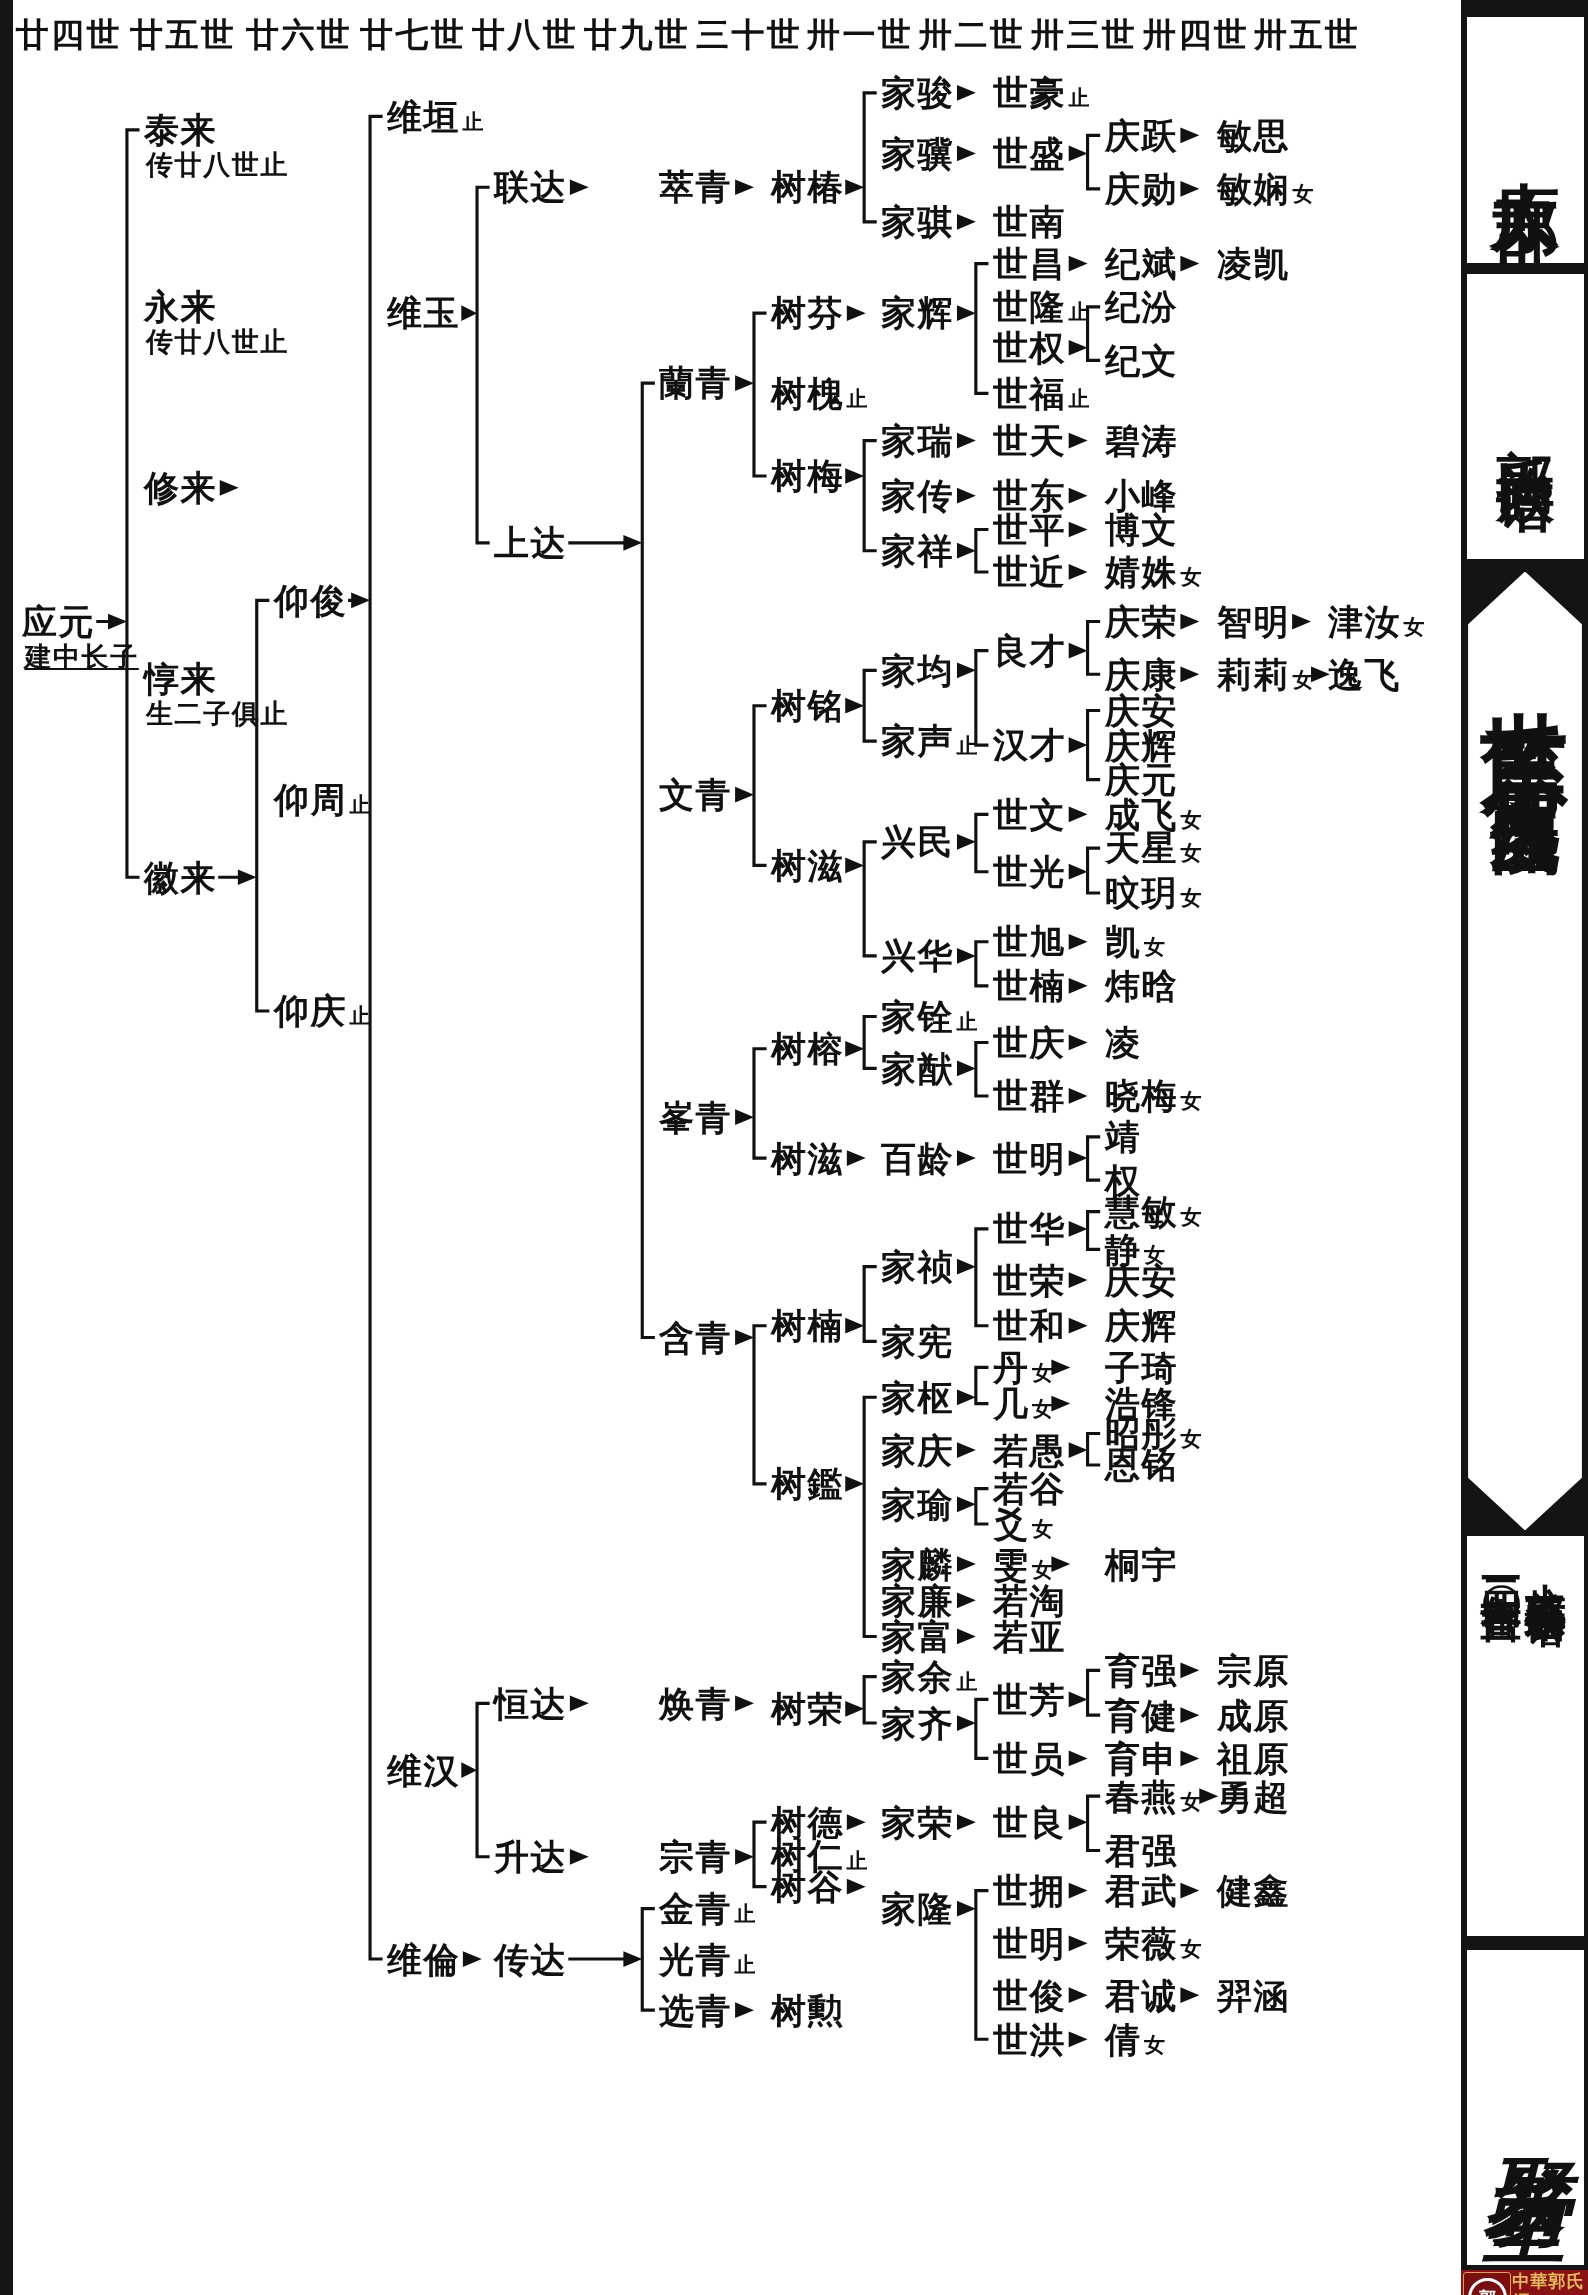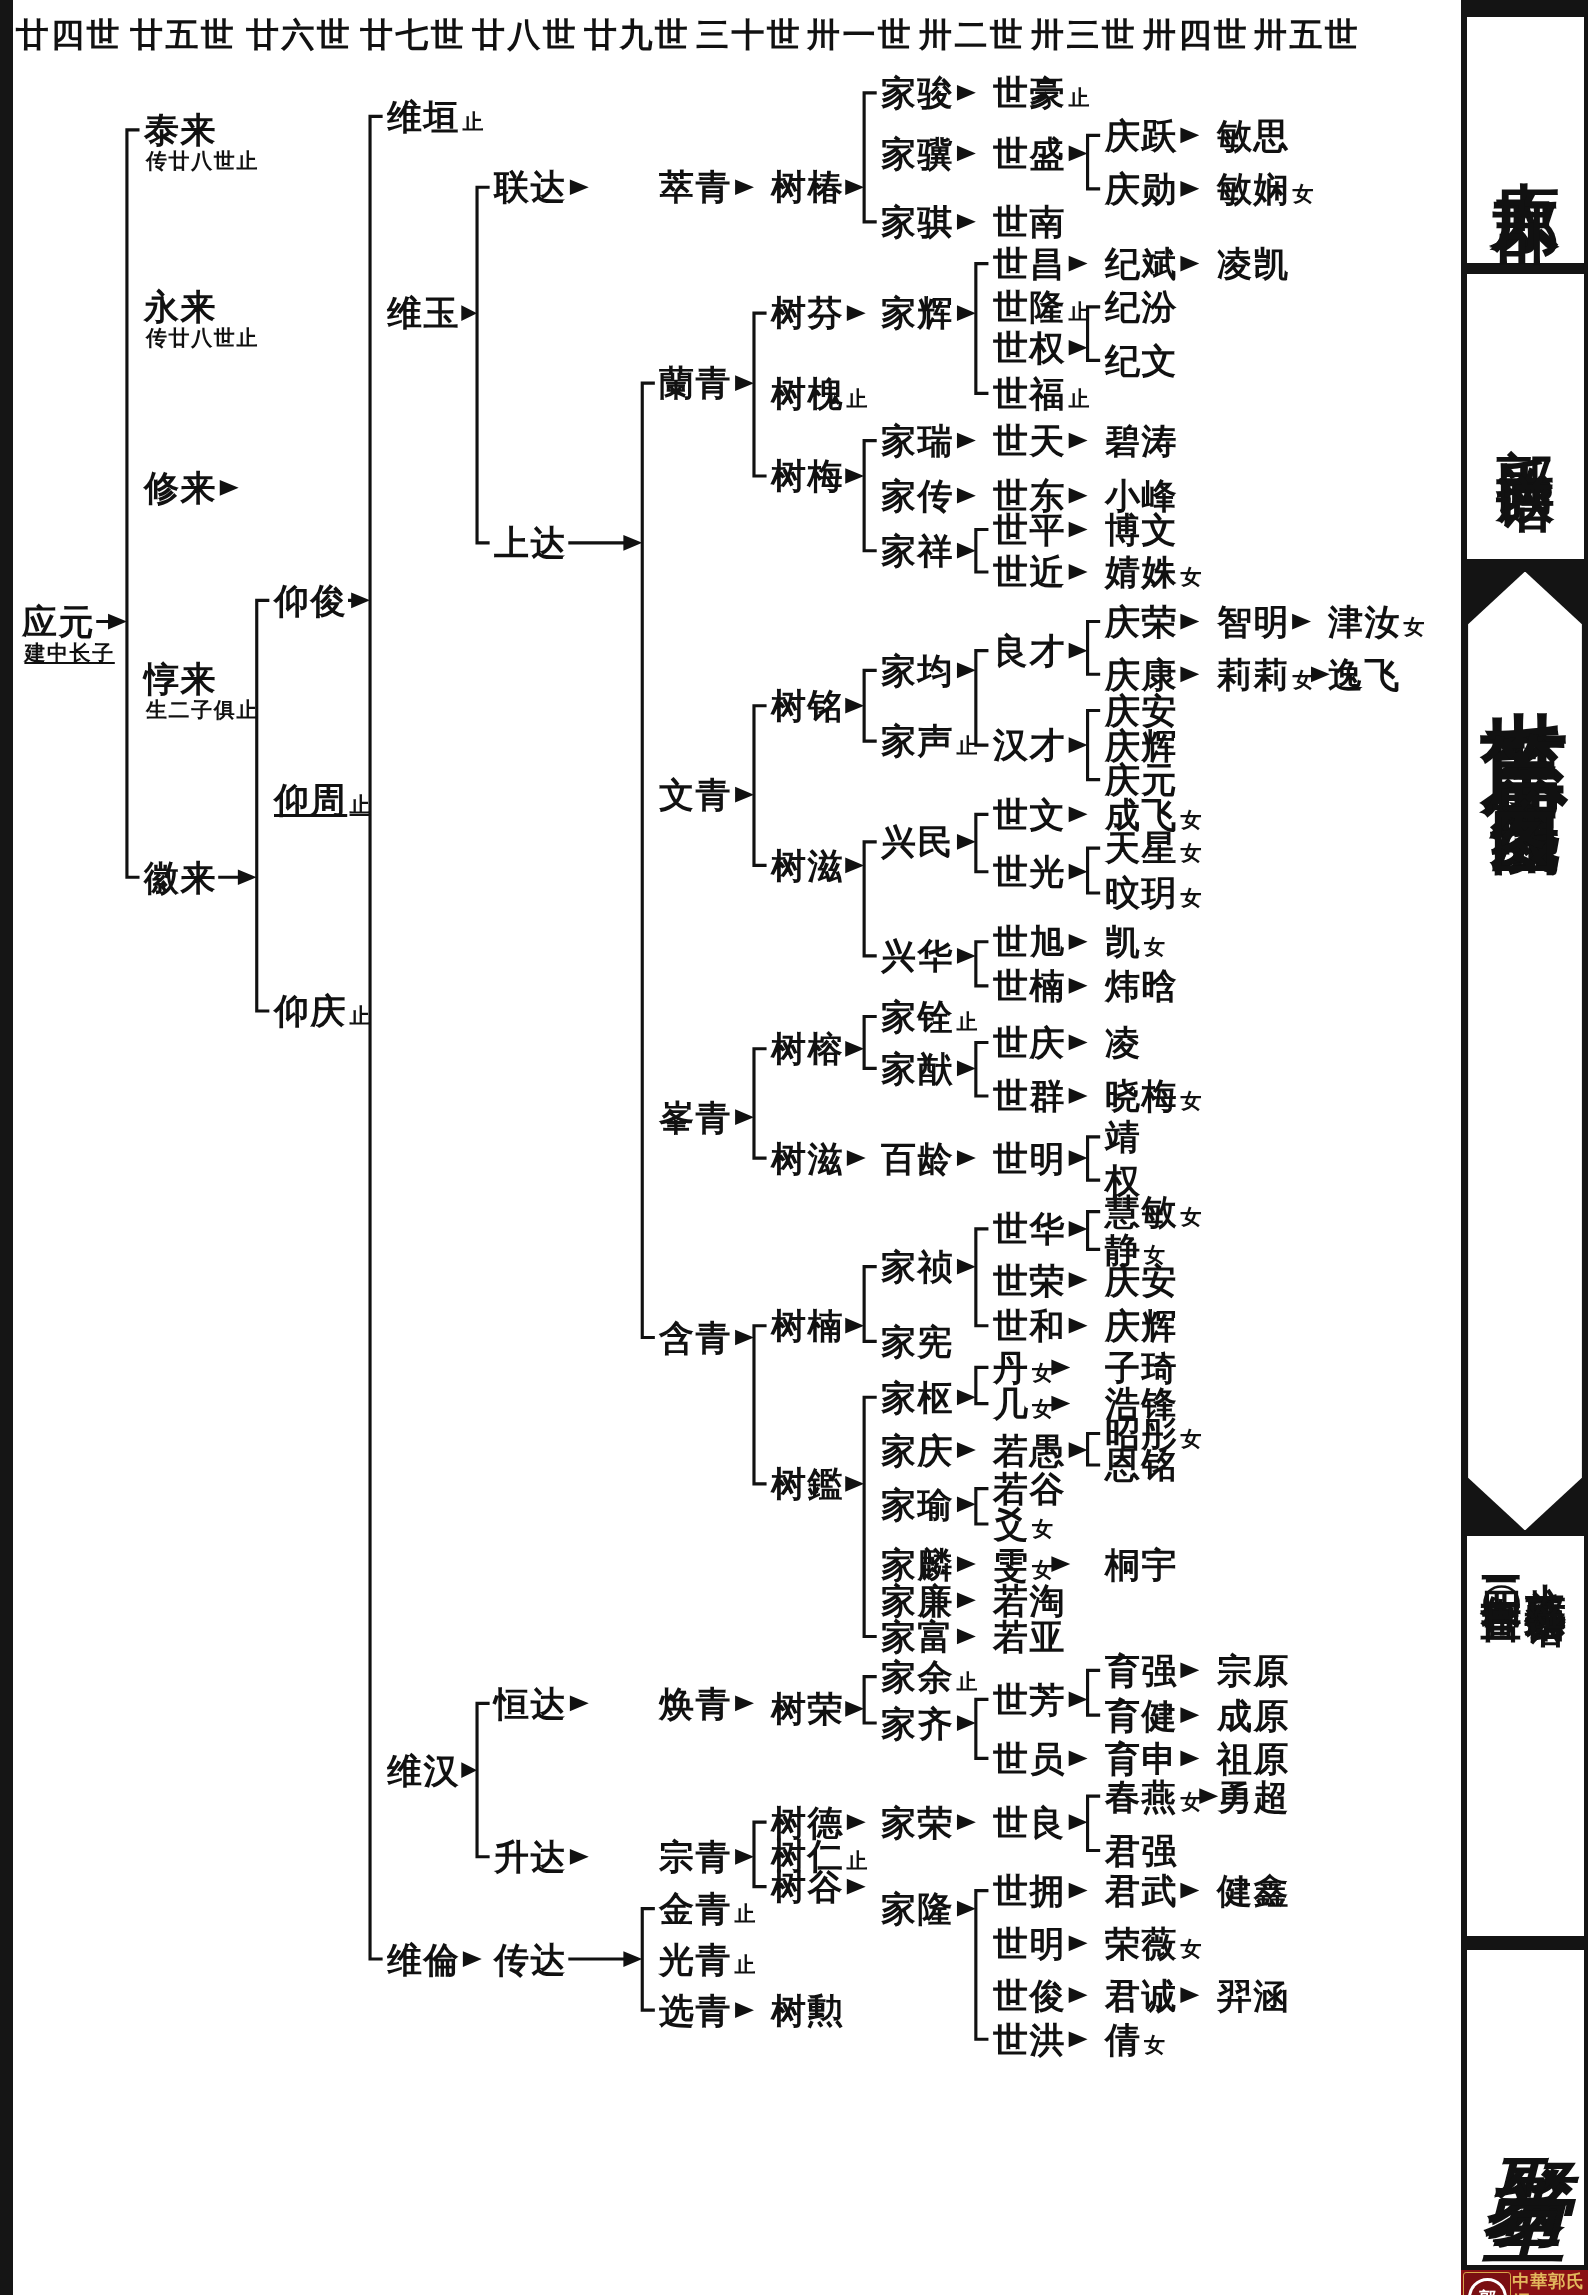--- a/index.html
+++ b/index.html
@@ -17,21 +17,21 @@
     position:absolute;top:12.6px;font-size:33px;font-weight:bold;
     letter-spacing:2.4px;white-space:nowrap;
   }
   .person{
     position:absolute;white-space:nowrap;height:46px;
     display:flex;align-items:center;
   }
   .person .nm{font-size:35px;font-weight:bold;letter-spacing:1.6px;}
   .person .sfx{font-size:21px;font-weight:bold;align-self:flex-end;padding:0 0 3.9px 2.4px;}
   .pnote{
-    position:absolute;font-size:21px;font-weight:bold;letter-spacing:1.6px;white-space:nowrap;
+    position:absolute;font-size:27px;font-weight:bold;letter-spacing:1.6px;white-space:nowrap;
   }
   
   #sidebar{position:absolute;left:1461px;top:0;width:128px;height:2295px;background:#141414;}
   .sbox{position:absolute;left:5.5px;width:117px;background:#ffffff;display:flex;align-items:center;justify-content:center;}
   .vtext{writing-mode:vertical-rl;text-orientation:upright;white-space:nowrap;}
   #sb-taiyuan{top:17.3px;height:246px;}
   #sb-taiyuan .vtext{font-size:69px;font-weight:bold;letter-spacing:9.4px;}
   #sb-guoshi{top:274px;height:285px;}
   #sb-guoshi .vtext{font-size:58px;font-weight:bold;letter-spacing:7.9px;}
   #sb-banner{position:absolute;left:5.5px;top:570px;width:117px;height:962px;background:#141414;}
@@ -106,21 +106,21 @@
       <div class="person" style="left: 144px; top: 656px;">
         <span class="nm">惇来</span>
       </div>
       <div class="pnote" style="left: 146px; top: 696px;">生二子俱止</div>
       <div class="person" style="left: 144px; top: 855px;">
         <span class="nm">徽来</span>
       </div>
       <div class="person" style="left: 274px; top: 578px;">
         <span class="nm">仰俊</span>
       </div>
-      <div class="person" style="left: 274px; top: 777px; text-decoration: underline;">
+      <div class="person" style="left: 274px; top: 777px;">
         <span class="nm">仰周</span>
         <span class="sfx">止</span>
       </div>
       <div class="person" style="left: 274px; top: 988px;">
         <span class="nm">仰庆</span>
         <span class="sfx">止</span>
       </div>
       <div class="person" style="left: 387px; top: 94px;">
         <span class="nm">维垣</span>
         <span class="sfx">止</span>

